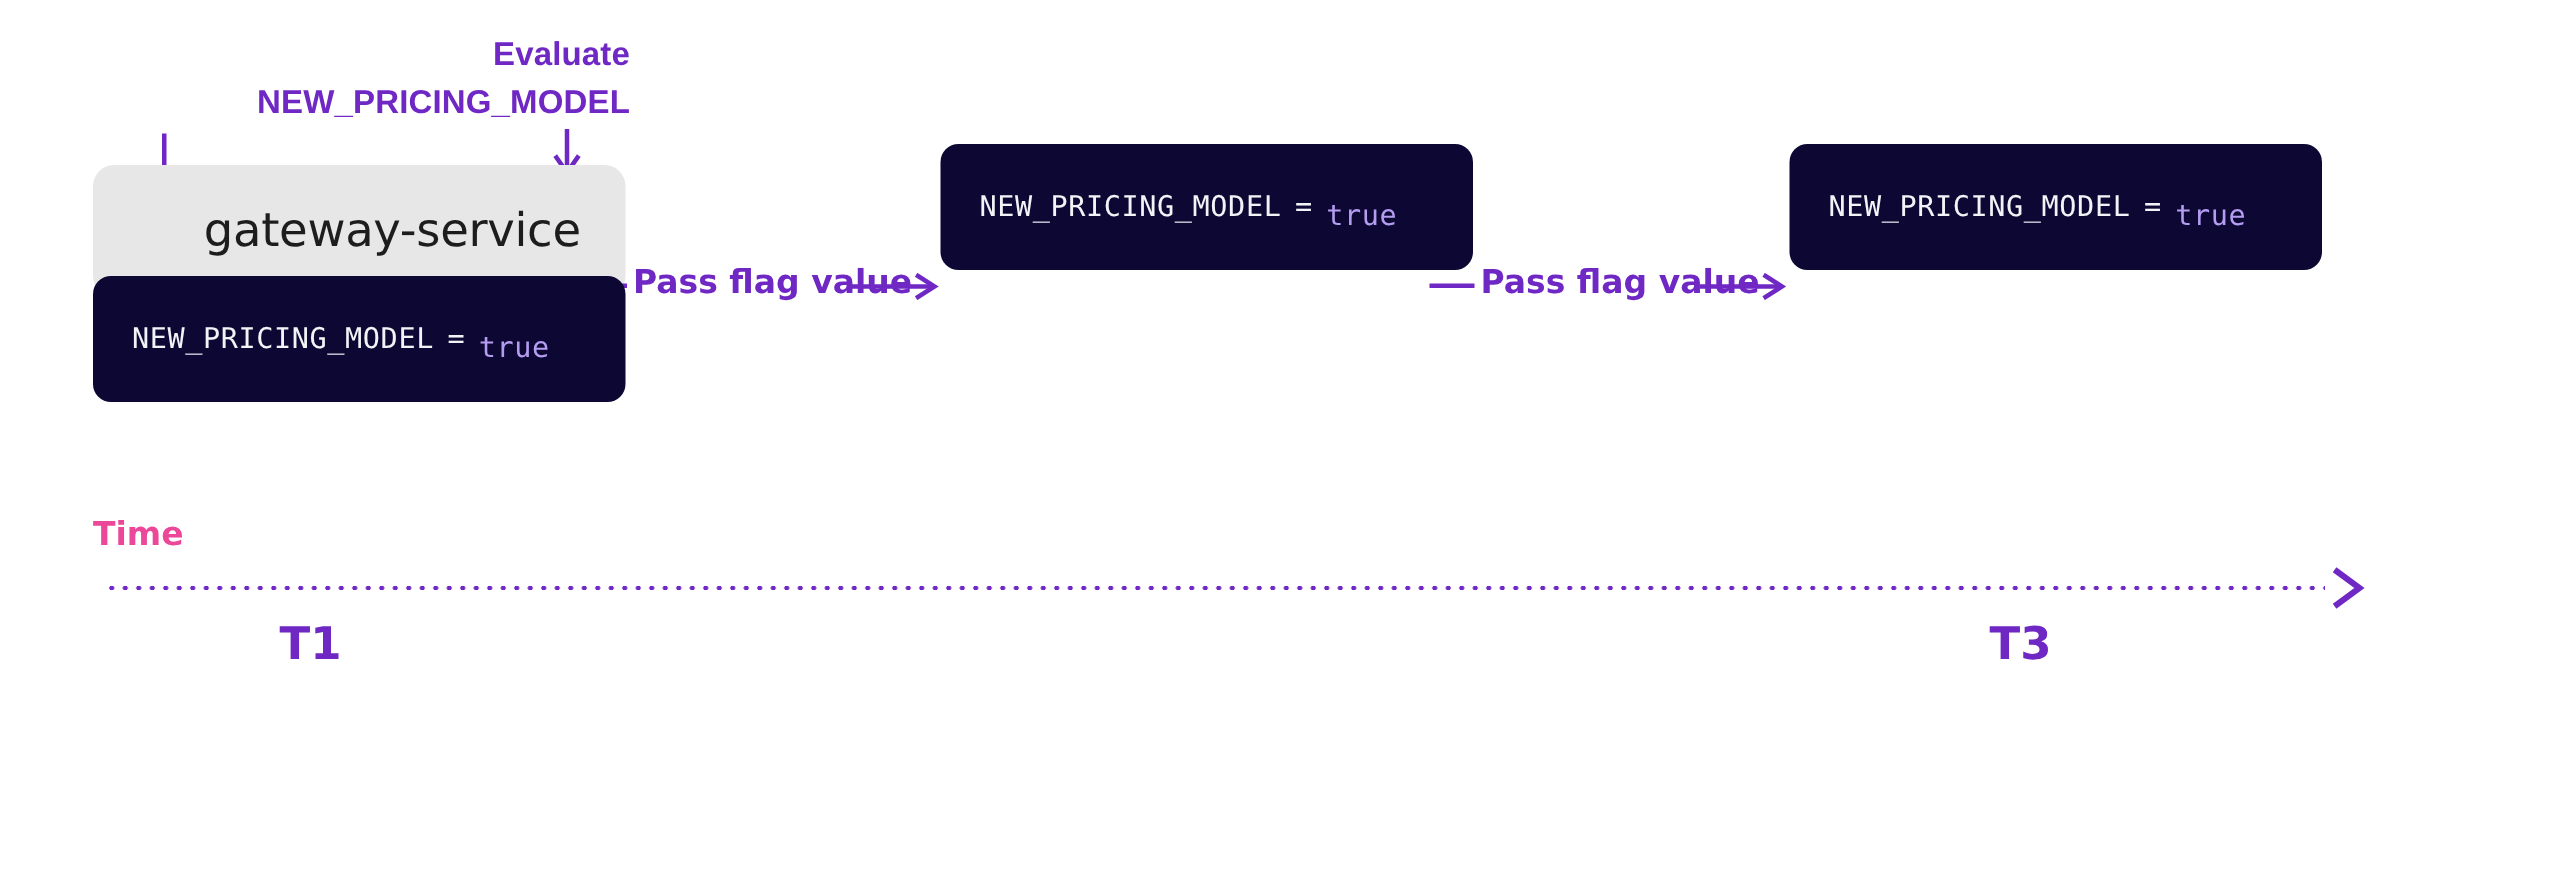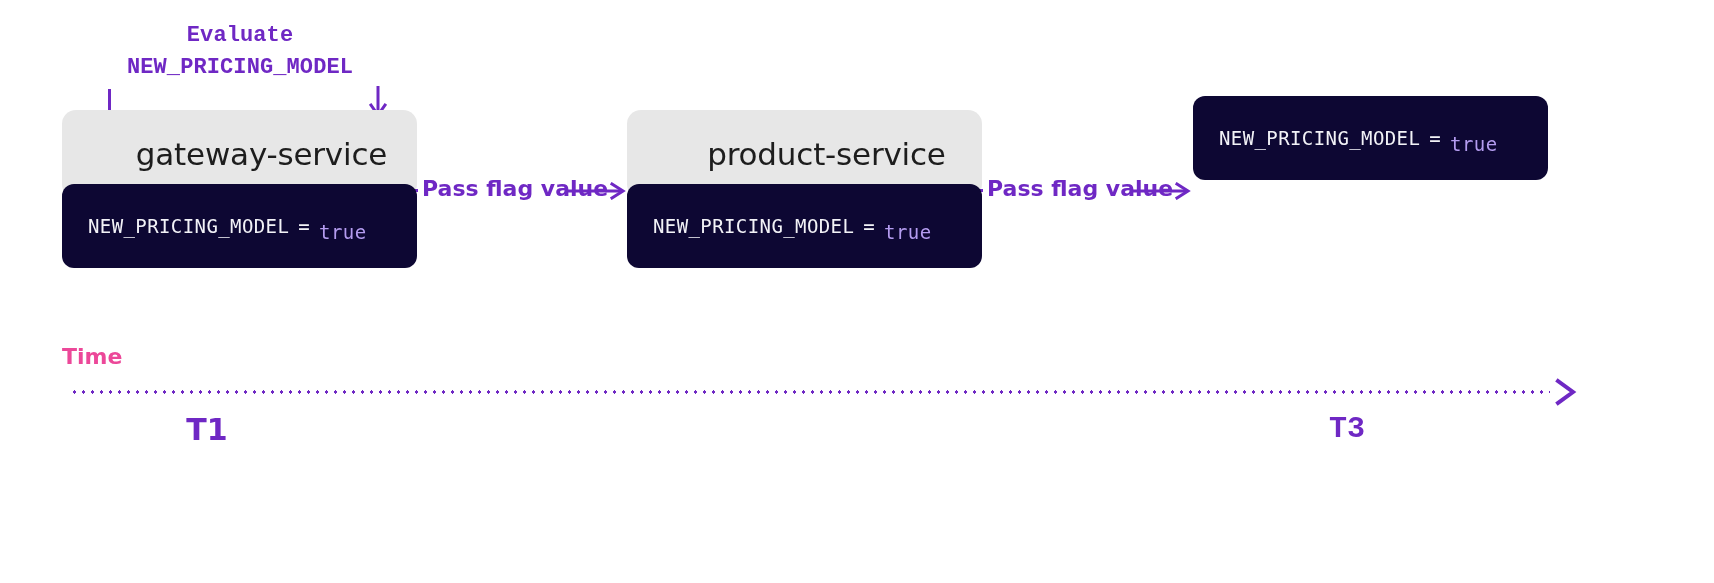--- a/index.html
+++ b/index.html
@@ -56,26 +56,26 @@
   .code-key   { color: #f2f2f7; }
   .code-eq    { color: #f2f2f7; margin: 0 9px; }
   .code-value { color: #b49cf0; margin-top: 11px; }
 
   
   .evaluate-note {
     position: absolute;
     left: 60px;
     top: 20px;
     width: 360px;
-    text-align: center;
+    text-align: right;
     color: #6f28c4;
     font-weight: bold;
     font-size: 22px;
     line-height: 1.45;
-    font-family: Liberation Mono, monospace;
+    font-family: Liberation Sans, sans-serif;
     letter-spacing: 0.1px;
   }
   .eval-line1, .eval-line2 { display: block; }
 
   .eval-tick {
     position: absolute;
     left: 108px;
     top: 89px;
     width: 3px;
     height: 26px;
@@ -180,21 +180,20 @@
   <div class="service-card" style="left:62px; top:110px;">
     <div class="card-head">gateway-service</div>
     <div class="card-code">
       <span class="code-key">NEW_PRICING_MODEL</span>
       <span class="code-eq">=</span>
       <span class="code-value">true</span>
     </div>
   </div>
 
   <div class="service-card" style="left:627px; top:110px;">
-    <div class="card-head">product-service</div>
     <div class="card-code">
       <span class="code-key">NEW_PRICING_MODEL</span>
       <span class="code-eq">=</span>
       <span class="code-value">true</span>
     </div>
   </div>
 
   <div class="service-card" style="left:1193px; top:110px;">
     <div class="card-code">
       <span class="code-key">NEW_PRICING_MODEL</span>
@@ -227,15 +226,15 @@
 
   <div class="timeline-title">Time</div>
   <div class="timeline-track"></div>
   <div class="timeline-arrow">
     <svg width="34" height="28" viewBox="0 0 34 28">
       <polyline points="10,3 25,14 10,25" fill="none" stroke="#6f28c4" stroke-width="4" stroke-linecap="square" stroke-linejoin="miter"></polyline>
     </svg>
   </div>
 
   <div class="tick-label" style="left:207px;">T1</div>
-  <div class="tick-label" style="left:1347px;font-family:Liberation Mono, monospace;">T3</div>
+  <div class="tick-label" style="left:1347px;">T3</div>
 
 </div>
 
 </body></html>

